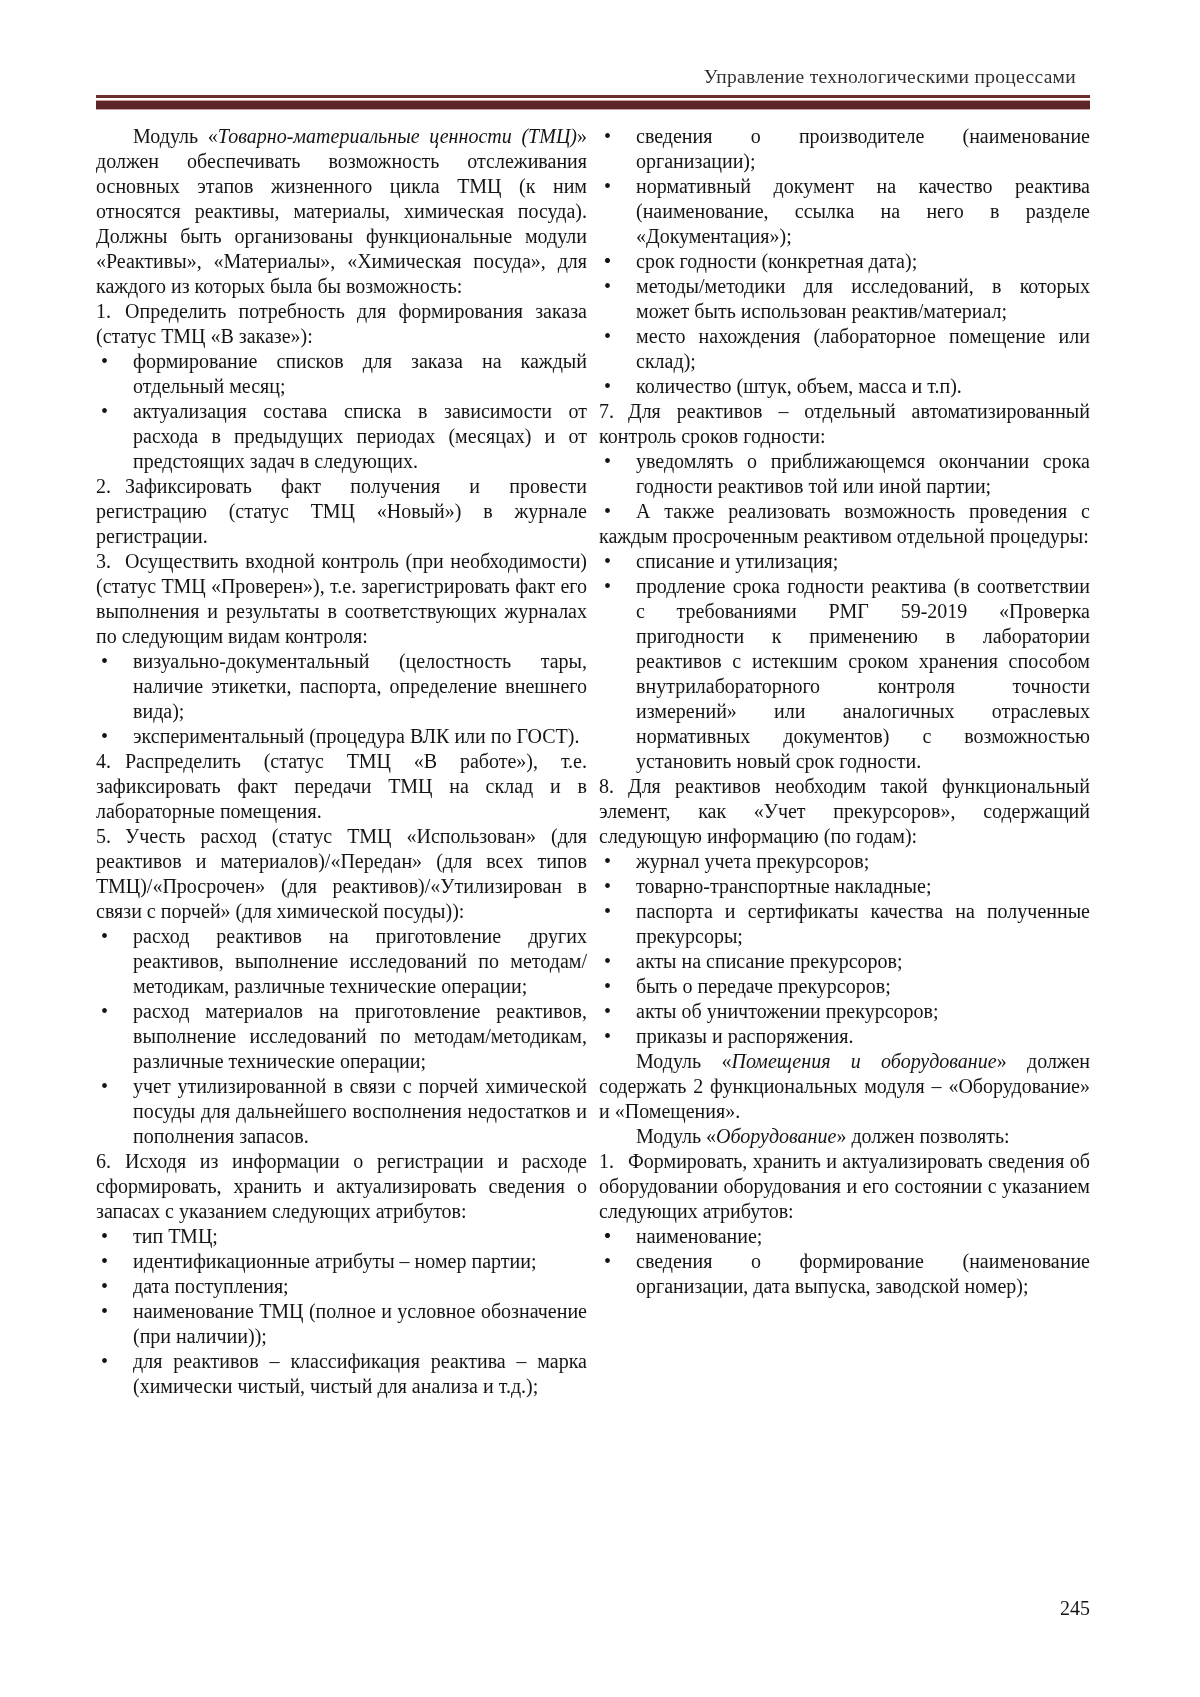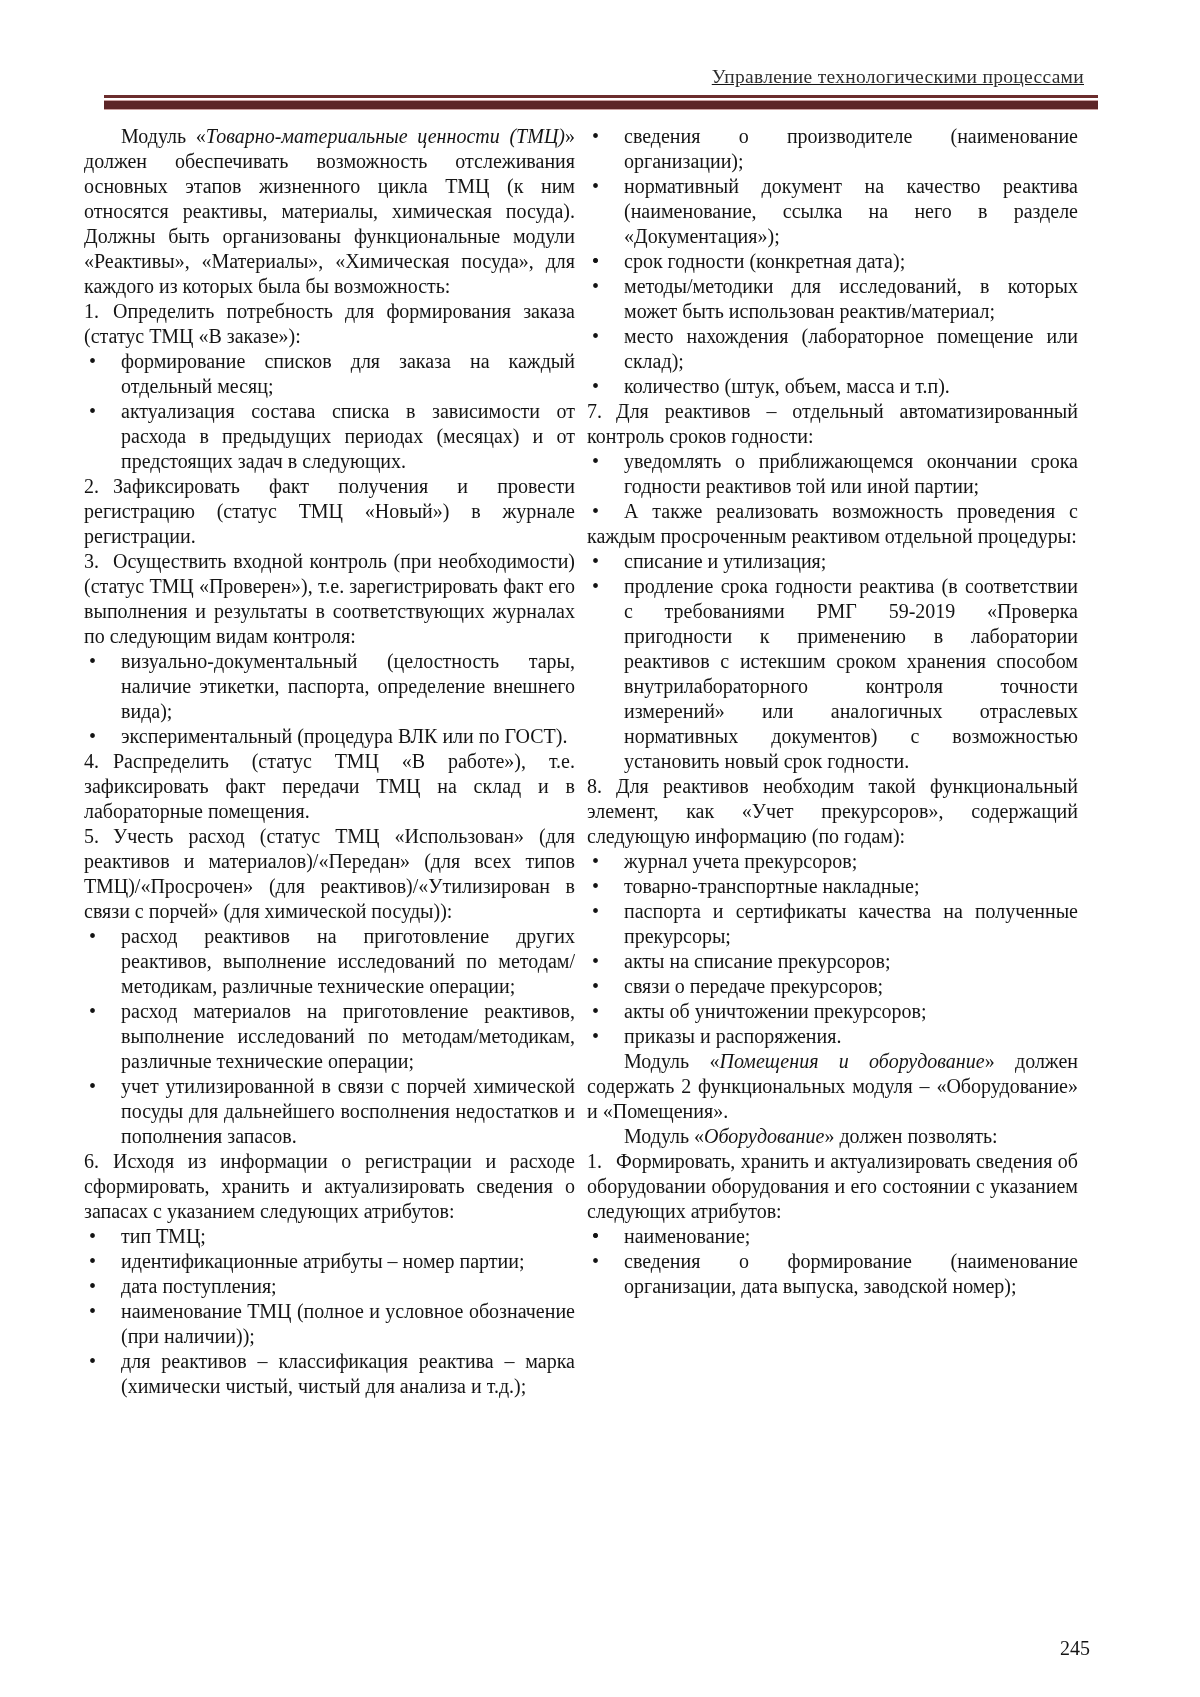--- a/index.html
+++ b/index.html
@@ -4,34 +4,34 @@
 <style>
   html, body { margin:0; padding:0; background:#e8e8e8; }
   .page {
     position:relative;
     width:1200px; height:1697px;
     background:#ffffff;
     font-family:"Liberation Serif", serif;
     color:#141414;
     overflow:hidden;
   }
-  .header { position:absolute; left:104px; top:66px; width:994px;text-decoration:underline; }
+  .header { position:absolute; left:96px; top:66px; width:994px; }
   .running-head {
     text-align:right;
     font-size:19.5px;
     line-height:22px;
     color:#2f2f2f;
     padding-right:14px;
     letter-spacing:0.3px;
   }
   .rule-thin  { height:3px; background:#6b2d2d; margin-top:7px; }
   .rule-thick { height:8px; background:#5c2527; margin-top:3px; box-shadow:0 1px 0 #caa0a0, 0 -1px 0 #caa0a0; }
 
   .content {
-    position:absolute; left:84px; top:124px; width:994px;
+    position:absolute; left:96px; top:124px; width:994px;
     display:flex; gap:12px;
   }
   .col {
     width:491px;
     font-size:20px;
     line-height:25px;
     text-align:justify;
     hyphens:auto; -webkit-hyphens:auto;
   }
   .block { margin:0; }
@@ -46,21 +46,20 @@
   .bullet .marker { position:absolute; left:5px; top:0; }
   i { font-style:italic; }
 
   .page-num {
     position:absolute;
     top:1596px;
     right:110px;
     font-size:20px;
     line-height:24px;
     color:#141414;
-    margin-top:40px;
   }
 </style>
 </head>
 <body>
 
 <div class="page">
 
   <div class="header">
     <div class="running-head">Управление технологическими процессами</div>
     <div class="rule-thin"></div>
@@ -101,21 +100,21 @@
         <div class="block bullet"><span class="marker">•</span><span>уведомлять о приближающемся окончании срока годности реактивов той или иной партии;</span></div>
         <div class="block bullet"><span class="marker">•</span></div>
         <div class="block paragraph"><span>А также реализовать возможность проведения с каждым просроченным реактивом отдельной процедуры:</span></div>
         <div class="block bullet"><span class="marker">•</span><span>списание и утилизация;</span></div>
         <div class="block bullet"><span class="marker">•</span><span>продление срока годности реактива (в соответствии с требованиями РМГ 59-2019 «Проверка пригодности к применению в лаборатории реактивов с истекшим сроком хранения способом внутрилабораторного контроля точности измерений» или аналогичных отраслевых нормативных документов) с возможностью установить новый срок годности.</span></div>
         <div class="block numbered"><span class="num">8.</span><span>Для реактивов необходим такой функциональный элемент, как «Учет прекурсоров», содержащий следующую информацию (по годам):</span></div>
         <div class="block bullet"><span class="marker">•</span><span>журнал учета прекурсоров;</span></div>
         <div class="block bullet"><span class="marker">•</span><span>товарно-транспортные накладные;</span></div>
         <div class="block bullet"><span class="marker">•</span><span>паспорта и сертификаты качества на полученные прекурсоры;</span></div>
         <div class="block bullet"><span class="marker">•</span><span>акты на списание прекурсоров;</span></div>
-        <div class="block bullet"><span class="marker">•</span><span>связи о передаче прекурсоров;</span></div>
+        <div class="block bullet"><span class="marker">•</span><span>быть о передаче прекурсоров;</span></div>
         <div class="block bullet"><span class="marker">•</span><span>акты об уничтожении прекурсоров;</span></div>
         <div class="block bullet"><span class="marker">•</span><span>приказы и распоряжения.</span></div>
         <div class="block paragraph"><span>Модуль «</span><i>Помещения и оборудование</i><span>» должен содержать 2 функциональных модуля – «Оборудование» и «Помещения».</span></div>
         <div class="block paragraph"><span>Модуль «</span><i>Оборудование</i><span>» должен позволять:</span></div>
         <div class="block numbered"><span class="num">1.</span><span>Формировать, хранить и актуализировать сведения об оборудовании оборудования и его состоянии с указанием следующих атрибутов:</span></div>
         <div class="block bullet"><span class="marker">•</span></div>
         <div class="block bullet"><span class="marker">•</span><span>наименование;</span></div>
         <div class="block bullet"><span class="marker">•</span><span>сведения о формирование (наименование организации, дата выпуска, заводской номер);</span></div>
       </div>
   </div>

